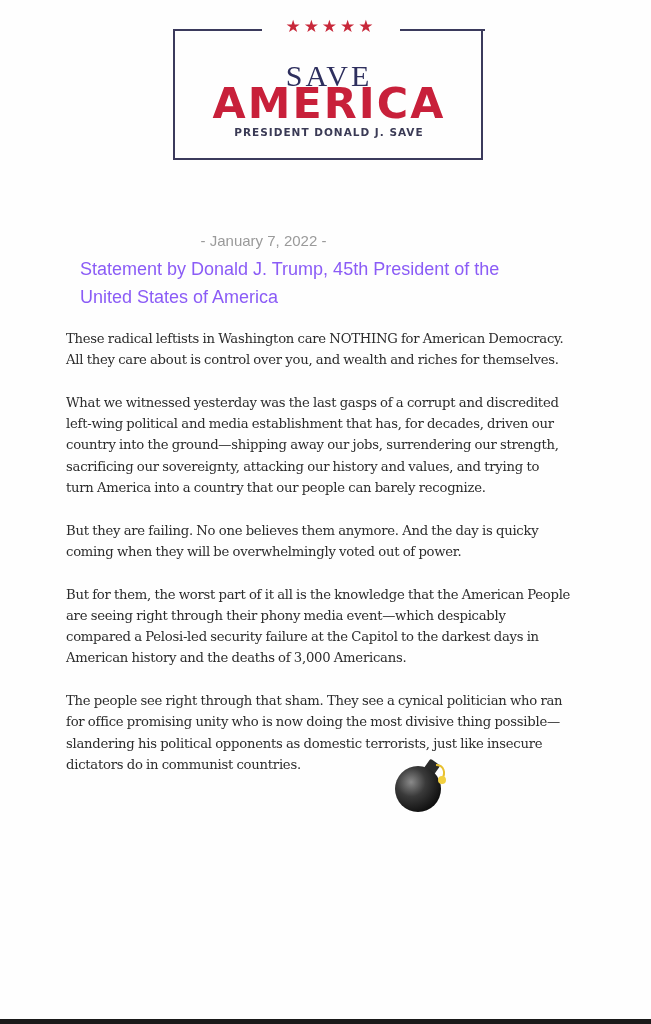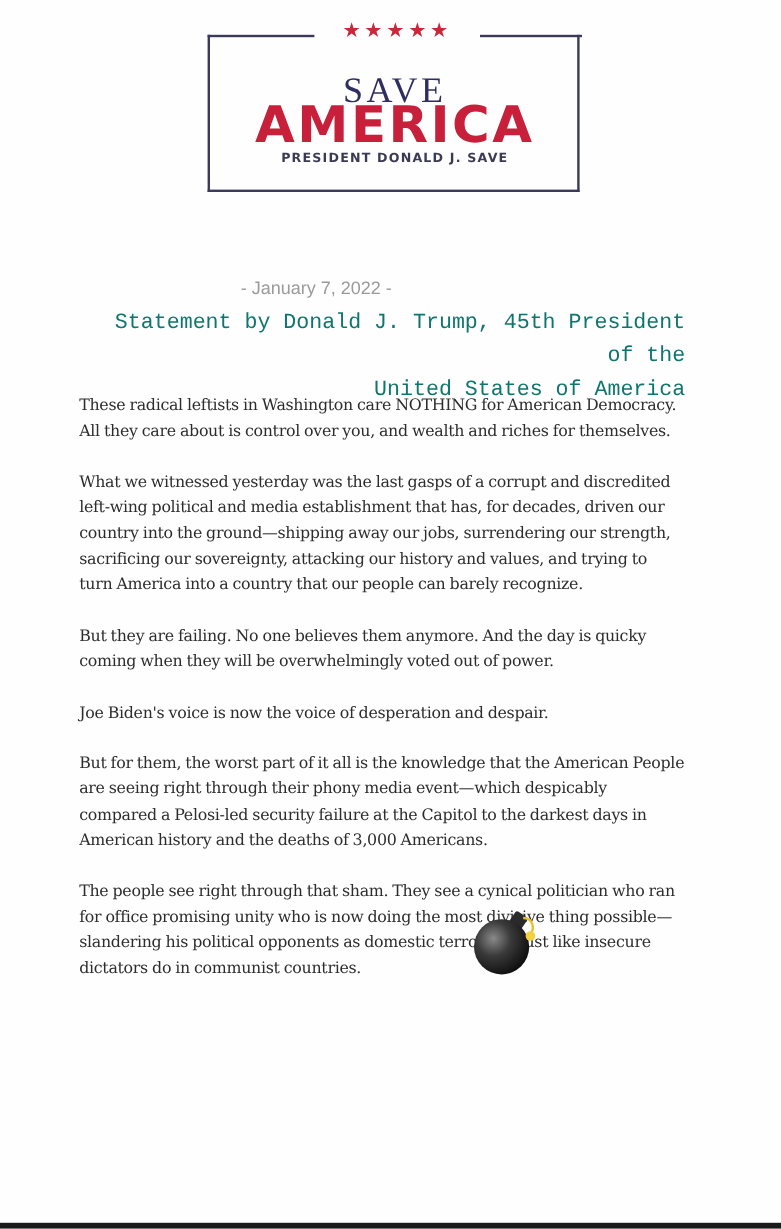--- a/index.html
+++ b/index.html
@@ -101,23 +101,23 @@
       font-family: "Liberation Sans", sans-serif;
       font-size: 15px;
       line-height: 20px;
       margin-top: 29px;
     }
     .title {
       position: absolute;
       left: 80px;
       top: 255px;
       width: 491px;
-      text-align: right;
-      color: #0f766e;
-      font-family: Liberation Mono, monospace;
+      text-align: left;
+      color: #8b5cf6;
+      font-family: Liberation Sans, sans-serif;
       font-size: 18px;
       line-height: 28px;
     }
     .body-text {
       position: absolute;
       left: 66px;
       top: 328px;
       width: 540px;
       color: #2c2c2c;
       font-family: "DejaVu Serif", serif;
@@ -167,21 +167,20 @@
 <div class="body-text">
   <p>These radical leftists in Washington care NOTHING for American Democracy.
 All they care about is control over you, and wealth and riches for themselves.</p>
   <p>What we witnessed yesterday was the last gasps of a corrupt and discredited
 left-wing political and media establishment that has, for decades, driven our
 country into the ground—shipping away our jobs, surrendering our strength,
 sacrificing our sovereignty, attacking our history and values, and trying to
 turn America into a country that our people can barely recognize.</p>
   <p>But they are failing. No one believes them anymore. And the day is quicky
 coming when they will be overwhelmingly voted out of power.</p>
-  <p>Joe Biden's voice is now the voice of desperation and despair.</p>
   <p>But for them, the worst part of it all is the knowledge that the American People
 are seeing right through their phony media event—which despicably
 compared a Pelosi-led security failure at the Capitol to the darkest days in
 American history and the deaths of 3,000 Americans.</p>
   <p>The people see right through that sham. They see a cynical politician who ran
 for office promising unity who is now doing the most divisive thing possible—
 slandering his political opponents as domestic terrorists, just like insecure
 dictators do in communist countries.</p>
 </div>
 

